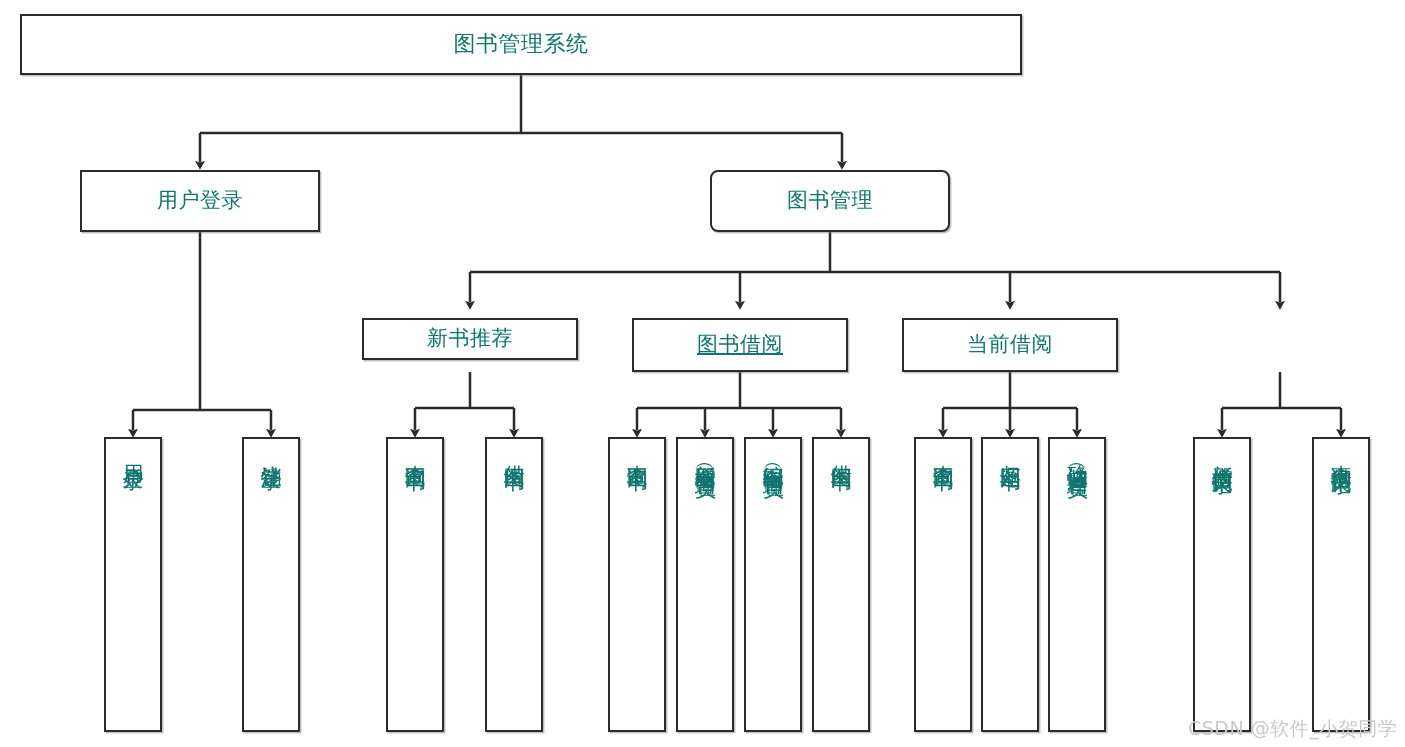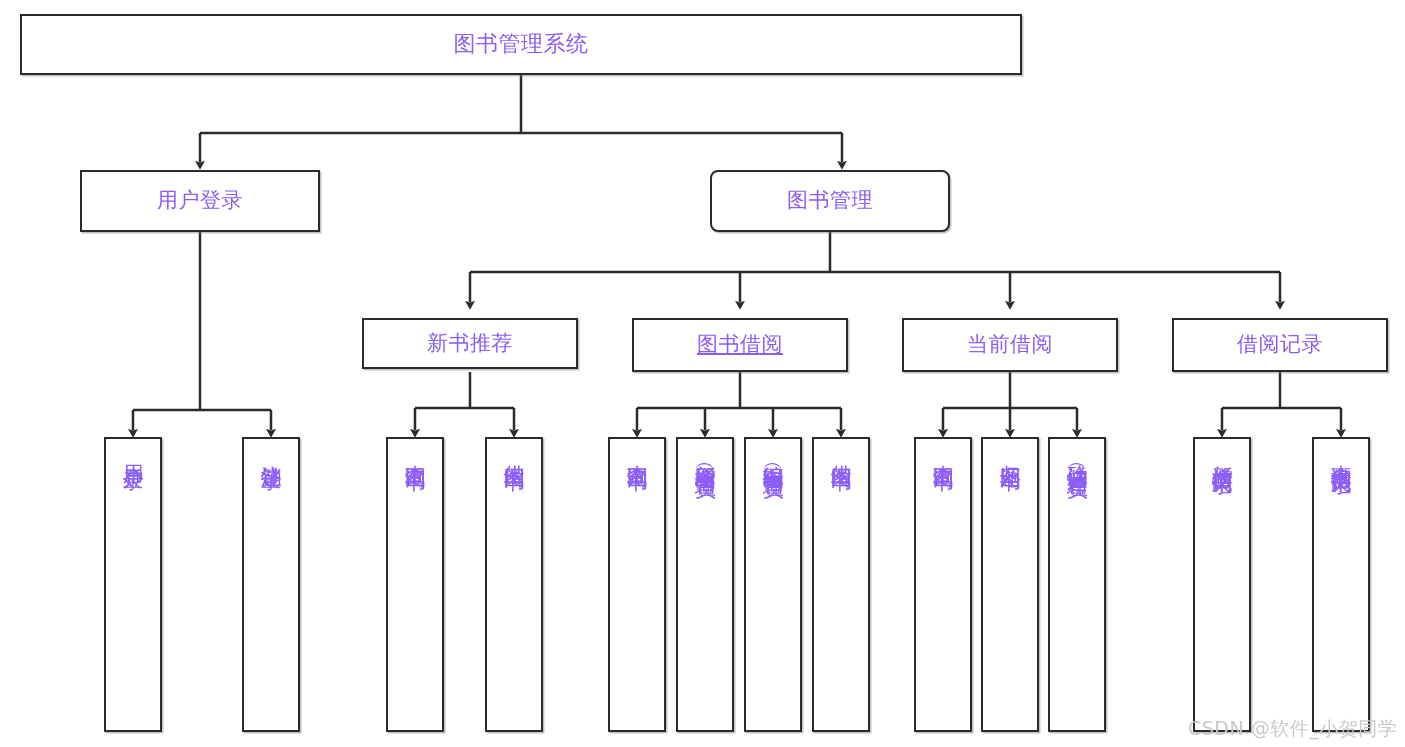--- a/index.html
+++ b/index.html
@@ -11,21 +11,21 @@
   #stage{position:relative;width:1405px;height:747px;background:#fff;}
   svg#wires{position:absolute;left:0;top:0;width:1405px;height:747px;}
 
   .node{
     position:absolute;
     box-sizing:border-box;
     background:#ffffff;
     border:2.5px solid #2b2b2b;
     box-shadow:1.5px 1.5px 0 0 rgba(120,120,120,0.45);
     display:flex;align-items:center;justify-content:center;
-    color:#8b5cf6;
+    color:#0f766e;
   }
   .node .lbl{
     display:block;
     text-align:center;
     line-height:1.12;
     letter-spacing:0.5px;
   }
   .node.horiz .lbl{font-size:21px;}
   .node.root .lbl{font-size:22px;}
   .node.vert{
@@ -110,31 +110,28 @@
     <span class="lbl">图书管理系统</span>
   </div>
 
   <div class="node horiz" style="left:80px;top:170px;width:240px;height:62px;">
     <span class="lbl">用户登录</span>
   </div>
   <div class="node horiz" style="left:710px;top:170px;width:240px;height:62px;border-radius:8px;">
     <span class="lbl">图书管理</span>
   </div>
 
-  <div class="node horiz" style="left:362px;top:318px;width:216px;height:51px;">
+  <div class="node horiz" style="left:362px;top:318px;width:216px;height:42px;">
     <span class="lbl">新书推荐</span>
   </div>
   <div class="node horiz" style="left:632px;top:318px;width:216px;height:54px;text-decoration:underline;">
     <span class="lbl">图书借阅</span>
   </div>
   <div class="node horiz" style="left:902px;top:318px;width:216px;height:54px;">
     <span class="lbl">当前借阅</span>
-  </div>
-  <div class="node horiz" style="left:1172px;top:318px;width:216px;height:54px;">
-    <span class="lbl">借阅记录</span>
   </div>
 
   <div class="node vert" style="left:104px;top:437px;width:58px;height:295px;">
     <span class="lbl">用户登录</span>
   </div>
   <div class="node vert" style="left:242px;top:437px;width:58px;height:295px;">
     <span class="lbl">注销登录</span>
   </div>
 
   <div class="node vert" style="left:386px;top:437px;width:58px;height:295px;">

